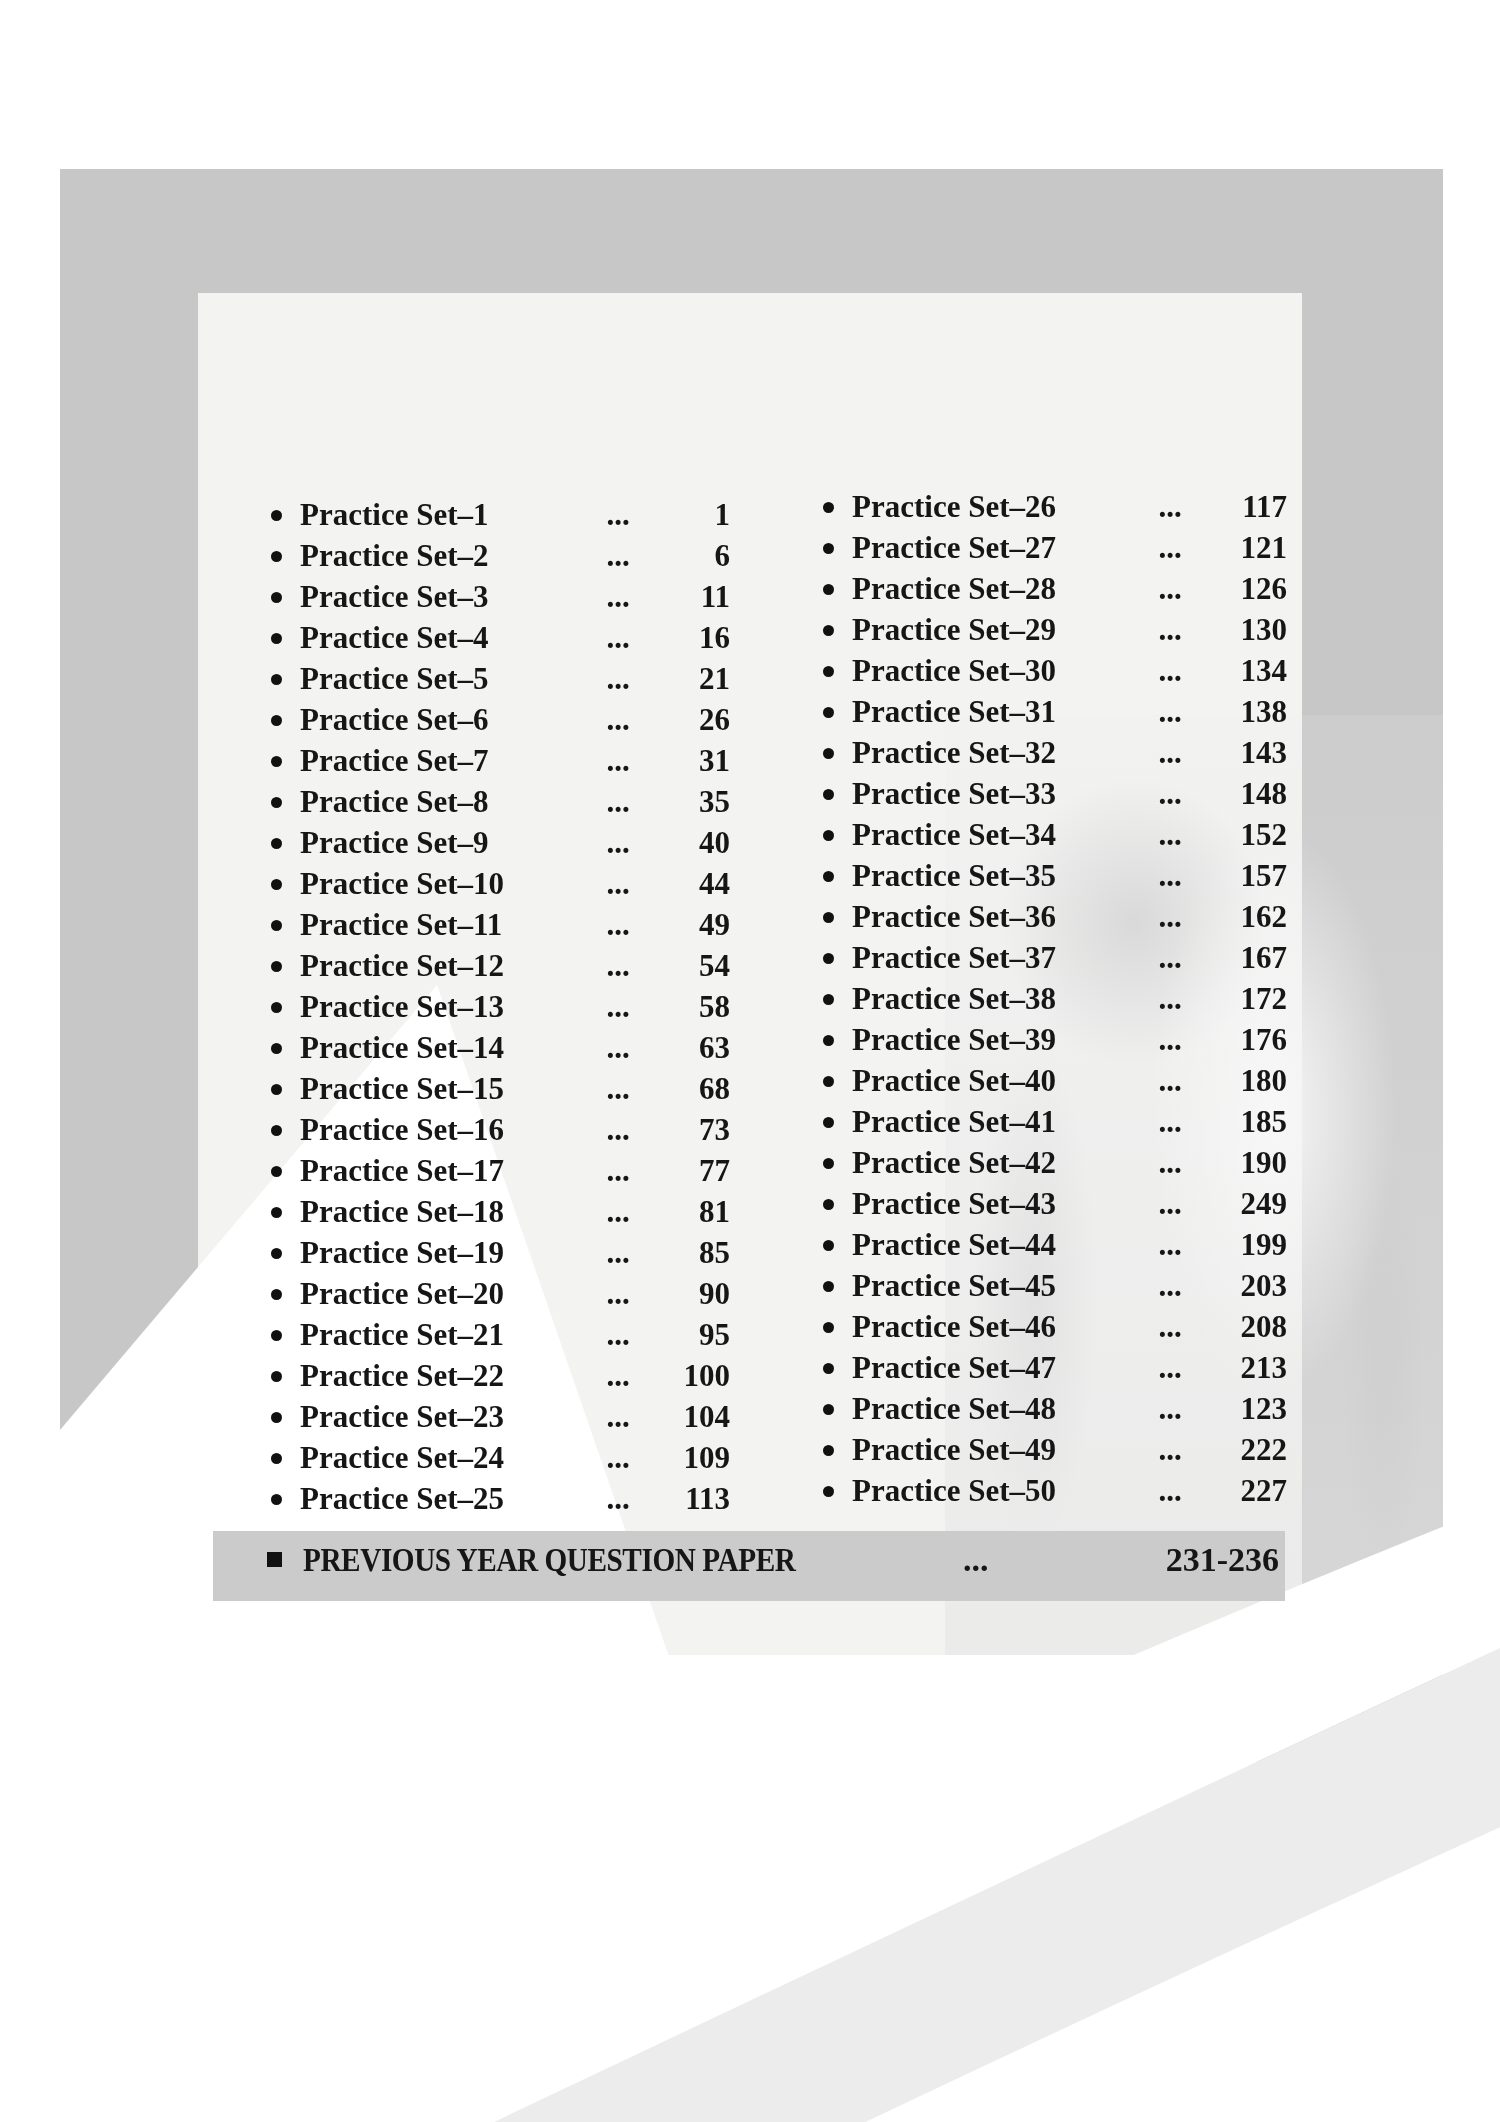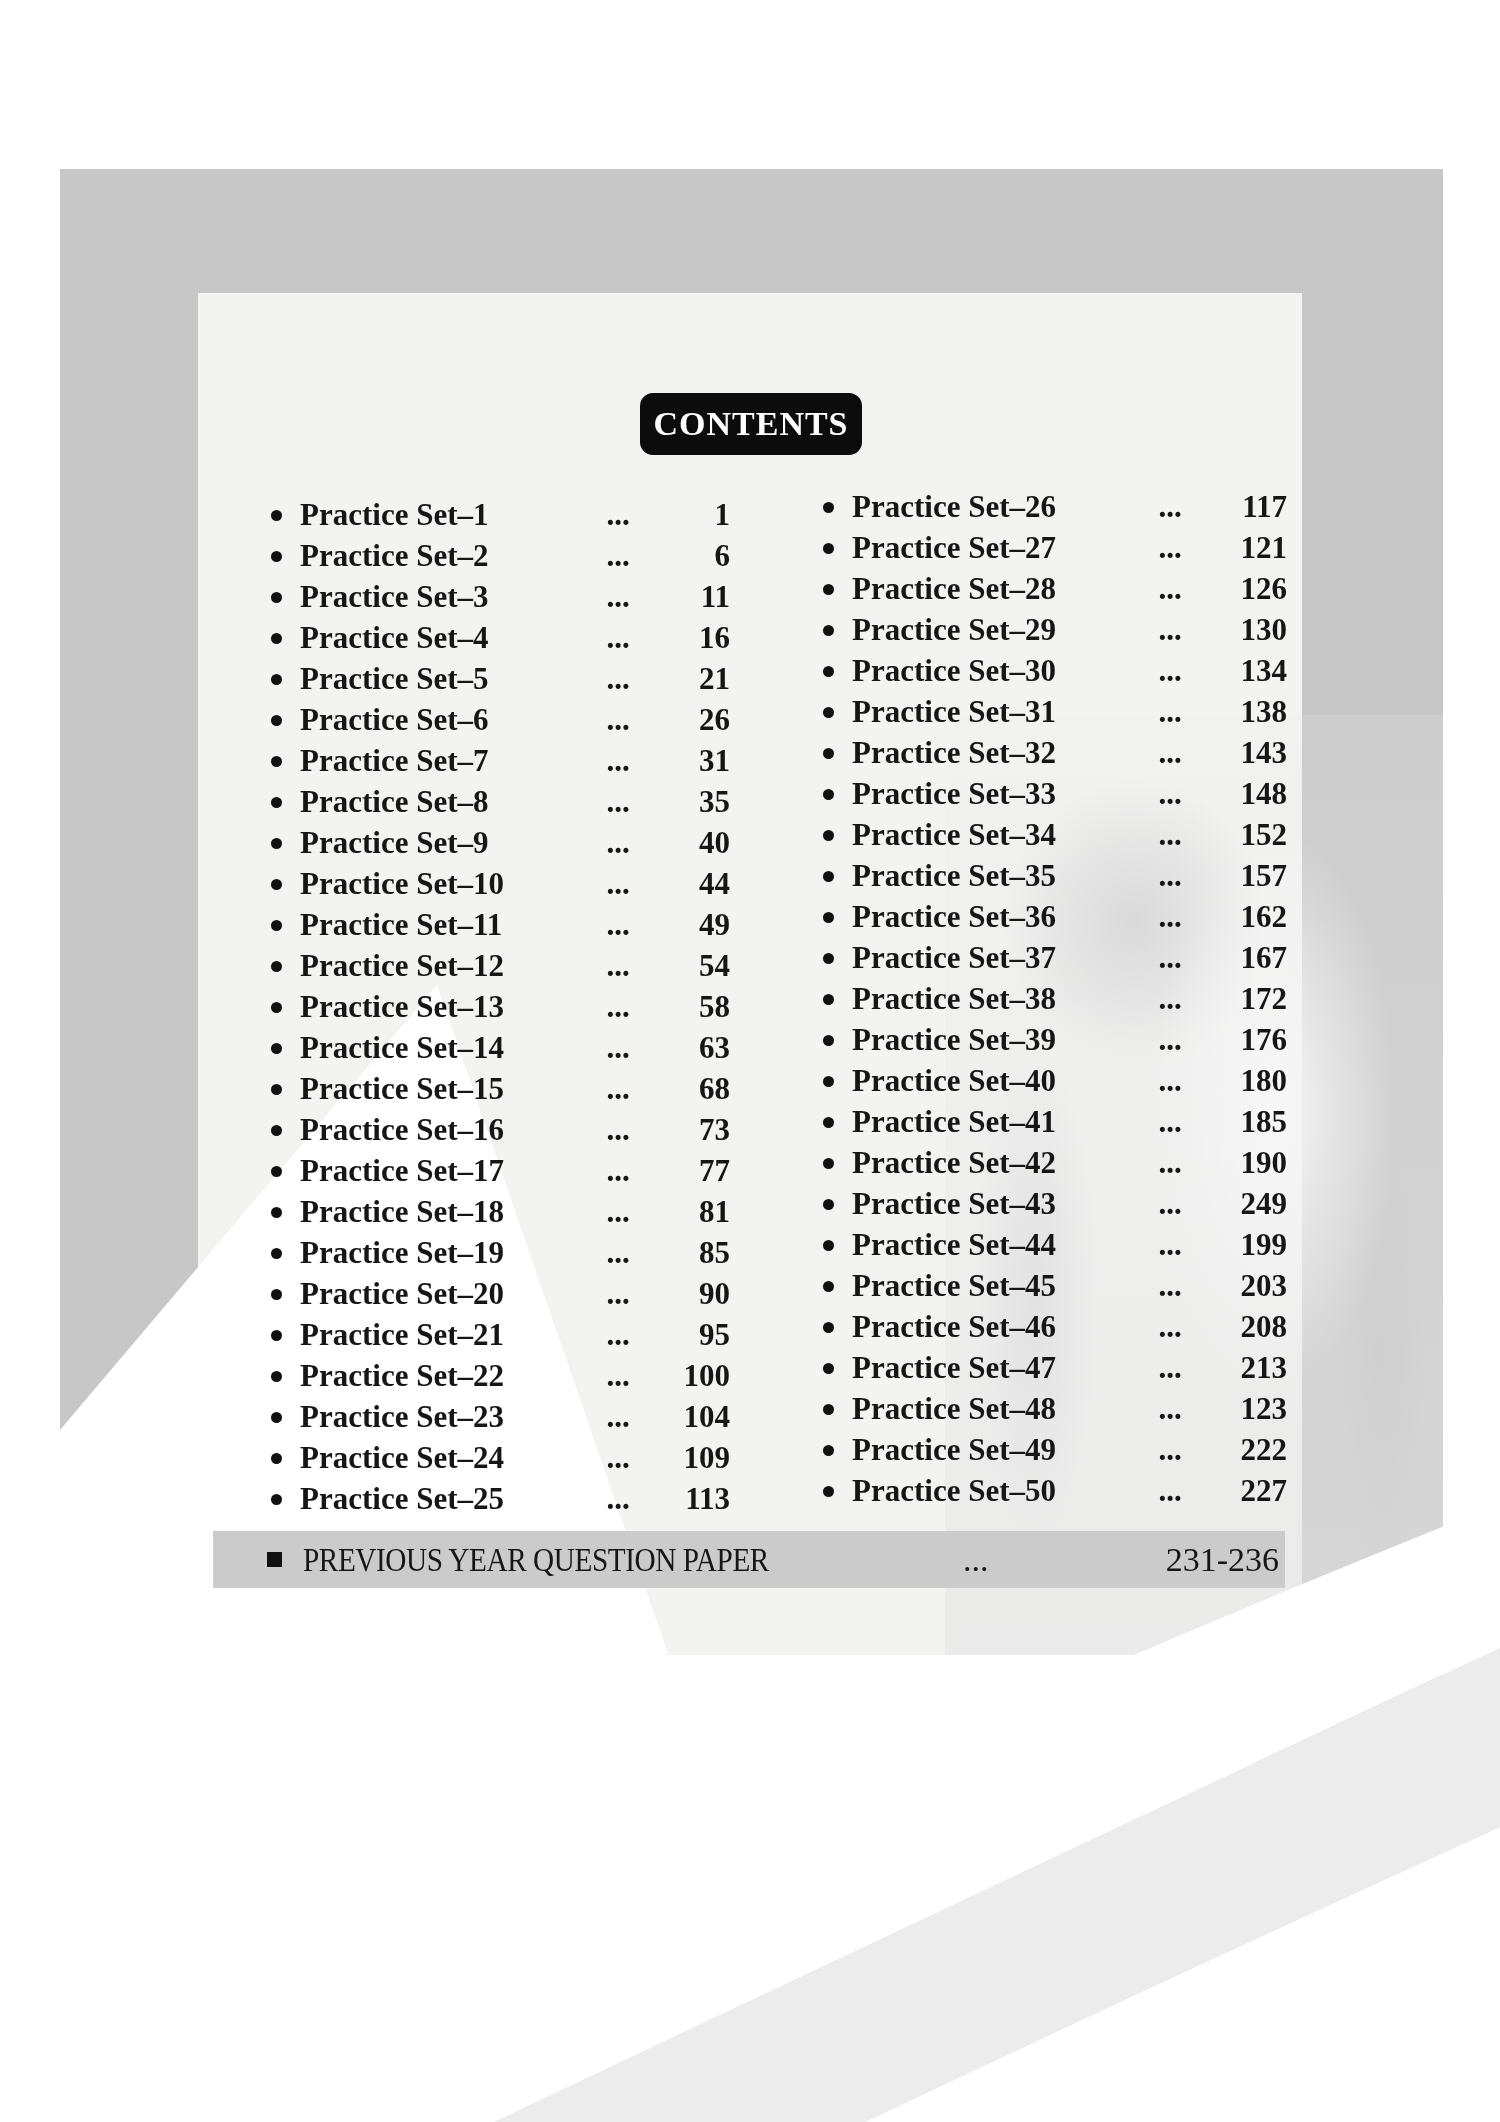--- a/index.html
+++ b/index.html
@@ -56,23 +56,23 @@
   .row{display:flex; height:41px; line-height:41px;
        font-weight:bold; font-size:31px; color:var(--text,#161616); white-space:nowrap;}
   .dot{width:42px; position:relative;}
   .dot::after{content:""; position:absolute; left:13px; top:50%; margin-top:-5px;
               width:11px; height:11px; border-radius:50%; background:#111;}
   .lbl{width:258px;}
   .dts{width:120px; text-align:center;}
   .pg{flex:1; text-align:right;}
   
   .footer-bar{
-    position:absolute; left:213px; top:1531px; width:1072px; height:57px;
+    position:absolute; left:213px; top:1531px; width:1072px; height:70px;
     background:var(--bar,#cbcbcb); color:var(--text,#161616);
-    font-weight:normal; font-size:34px; line-height:57px; white-space:nowrap;
+    font-weight:bold; font-size:34px; line-height:57px; white-space:nowrap;
   }
   .footer-bar .sq{position:absolute; left:54px; top:21px; width:15px; height:15px; background:#111;}
   .footer-bar .f-label{position:absolute; left:90px; transform:scaleX(0.86); transform-origin:left center; letter-spacing:-0.5px;}
   .footer-bar .f-dots{position:absolute; left:750px;}
   .footer-bar .f-page{position:absolute; right:6px;text-align:right;}
 </style>
 </head>
 <body>
 
 <div class="canvas">
@@ -80,23 +80,20 @@
   <div class="inner"></div>
   <div class="photo"></div>
   <div class="wedge"></div>
   <div class="gray-sq"></div>
 
   <svg class="swoosh" viewBox="0 0 1500 2122" xmlns="http://www.w3.org/2000/svg" aria-hidden="true">
     <path d="M 200 2080 Q 950 1720 1560 1480 L 1560 1620 Q 960 1900 330 2200 Z" fill="#ffffff"></path>
     <path d="M 330 2200 Q 960 1900 1560 1620 L 1560 1800 Q 1010 2050 620 2240 Z" fill="#ececec"></path>
   </svg>
 
-  <div class="title-badge">
-    <span>CONTENTS</span>
-  </div>
 
   <div class="col col-left">
   <div class="row">
     <span class="dot"></span>
     <span class="lbl">Practice Set–1</span>
     <span class="dts">...</span>
     <span class="pg">1</span>
   </div>
 
   <div class="row">

